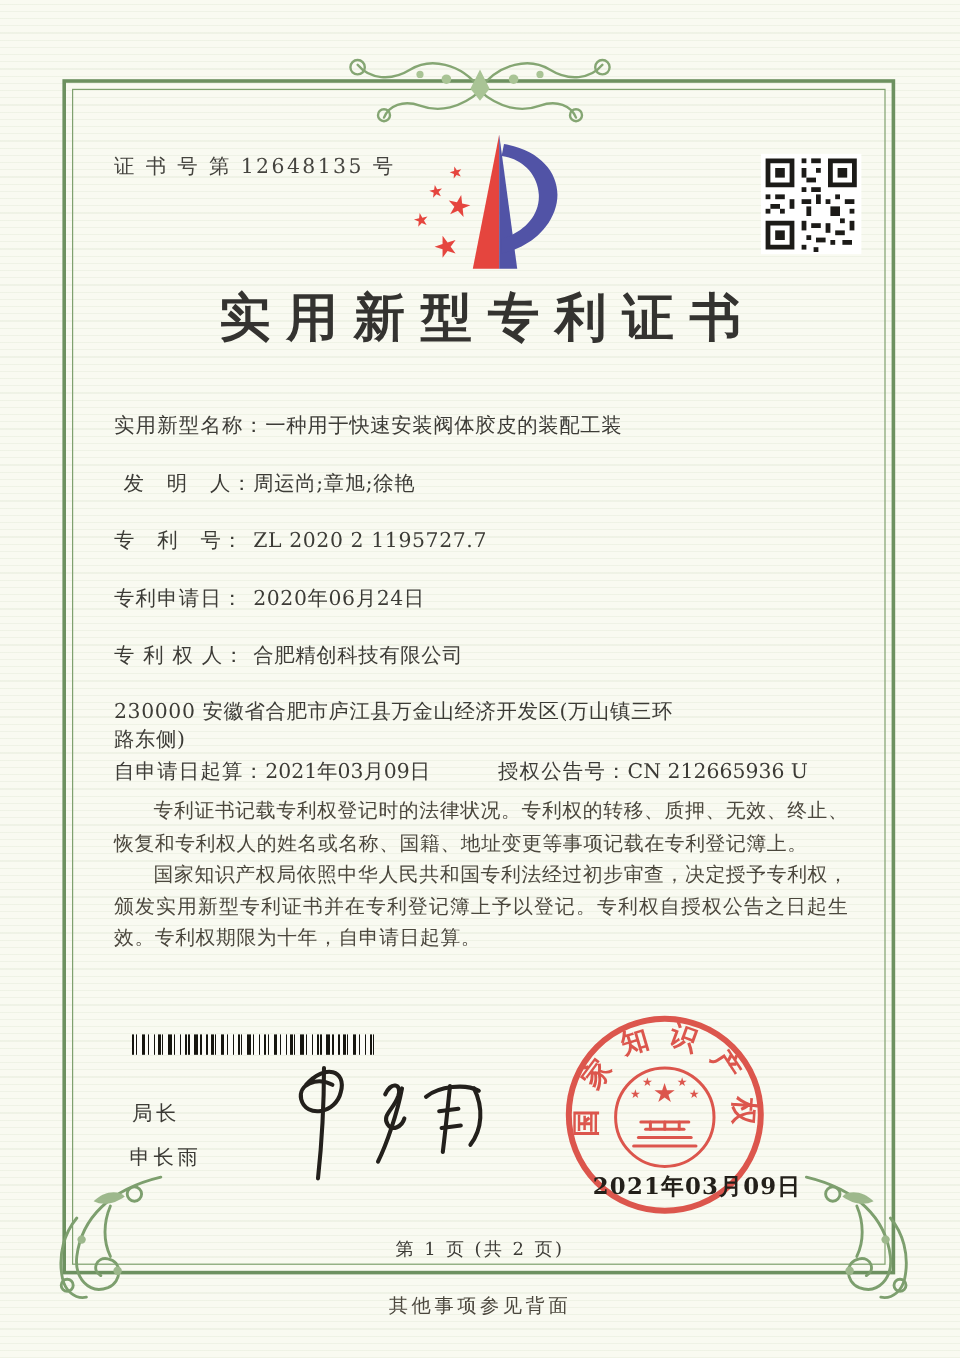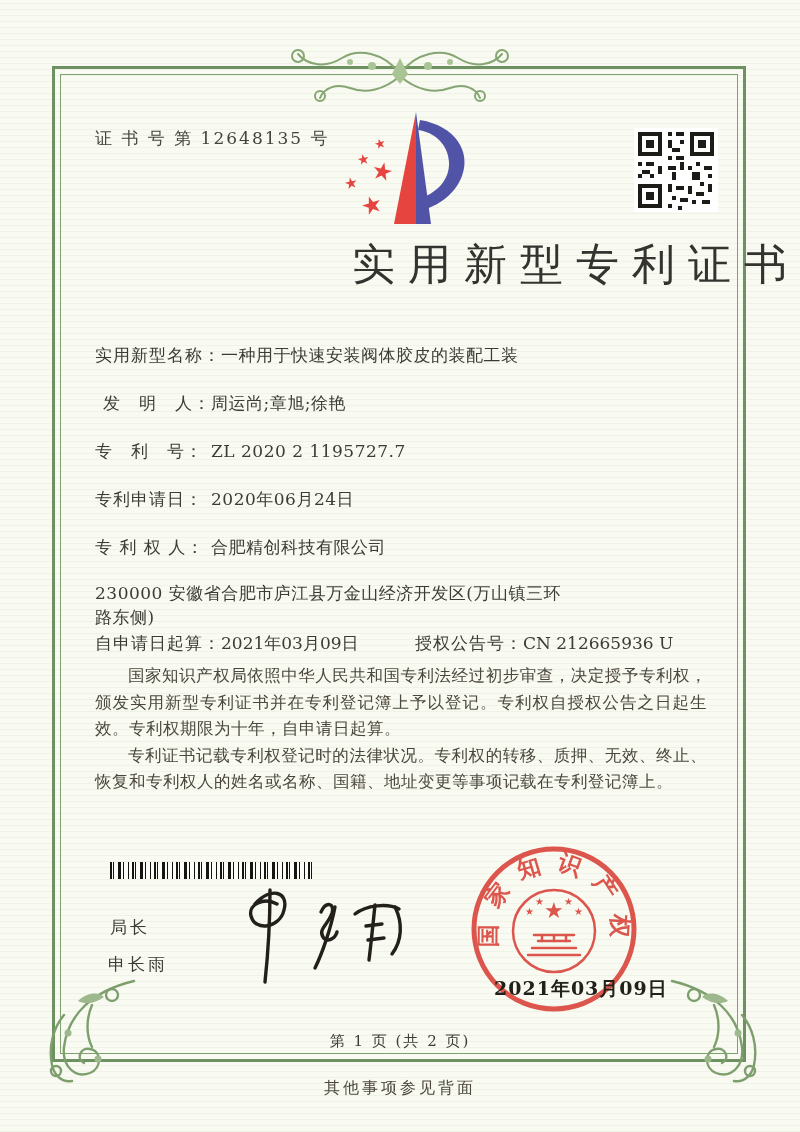--- a/index.html
+++ b/index.html
@@ -27,22 +27,22 @@
   .orn-top { left:280px; top:40px; }
   .orn-bl { left:34px; top:975px; }
   .orn-br { left:664px; top:975px; transform:scaleX(-1); }
 
   
   .cert-no { position:absolute; left:95px; top:127px; font-size:17px;
     letter-spacing:2px; color:#44433e; }
   .logo { position:absolute; left:328px; top:110px; }
   .qr { position:absolute; left:634px; top:128px; }
 
-  .title { position:absolute; left:0; top:236px; width:100%; text-align:right;
-    font-size:43px; font-weight:400; letter-spacing:13px; text-indent:13px;
+  .title { position:absolute; left:0; top:236px; width:100%; text-align:center;
+    font-size:43px; font-weight:700; letter-spacing:13px; text-indent:13px;
     color:#343330; }
 
   
   .field-row { position:absolute; left:95px; width:615px; display:flex;
     font-size:17px; line-height:24px; color:#3c3b36; }
   .field-row .lbl { min-width:116px; letter-spacing:1px; flex:0 0 auto; }
   .field-row .val { letter-spacing:0.5px; }
   .r1 { top:343px; } .r2 { top:391px;text-align:right; } .r3 { top:439px; }
   .r4 { top:487px; } .r5 { top:535px; } .r6 { top:581px; }
   .r6 .val { width:466px; }
@@ -225,22 +225,22 @@
   <div class="field-row r7">
     <span>
       <span class="pair-lbl">自申请日起算：</span><span>2021年03月09日</span>
     </span>
     <span class="grant-no-pair">
       <span class="pair-lbl">授权公告号：</span><span>CN 212665936 U</span>
     </span>
   </div>
 
   <div class="paras">
+    <p>专利证书记载专利权登记时的法律状况。专利权的转移、质押、无效、终止、恢复和专利权人的姓名或名称、国籍、地址变更等事项记载在专利登记簿上。</p>
     <p>国家知识产权局依照中华人民共和国专利法经过初步审查，决定授予专利权，颁发实用新型专利证书并在专利登记簿上予以登记。专利权自授权公告之日起生效。专利权期限为十年，自申请日起算。</p>
-    <p>专利证书记载专利权登记时的法律状况。专利权的转移、质押、无效、终止、恢复和专利权人的姓名或名称、国籍、地址变更等事项记载在专利登记簿上。</p>
   </div>
 
   <div class="barcode"></div>
 
   <div class="signer-title">局长</div>
   <div class="signer-name">申长雨</div>
 
   <svg class="signature" width="190" height="108" viewBox="0 0 190 108">
     <g fill="none" stroke="#23201c" stroke-width="3.4" stroke-linecap="round" stroke-linejoin="round">
       <path d="M30 22 C46 4 64 10 59 28 C55 46 30 50 26 34 C23 22 39 15 52 22"></path>

